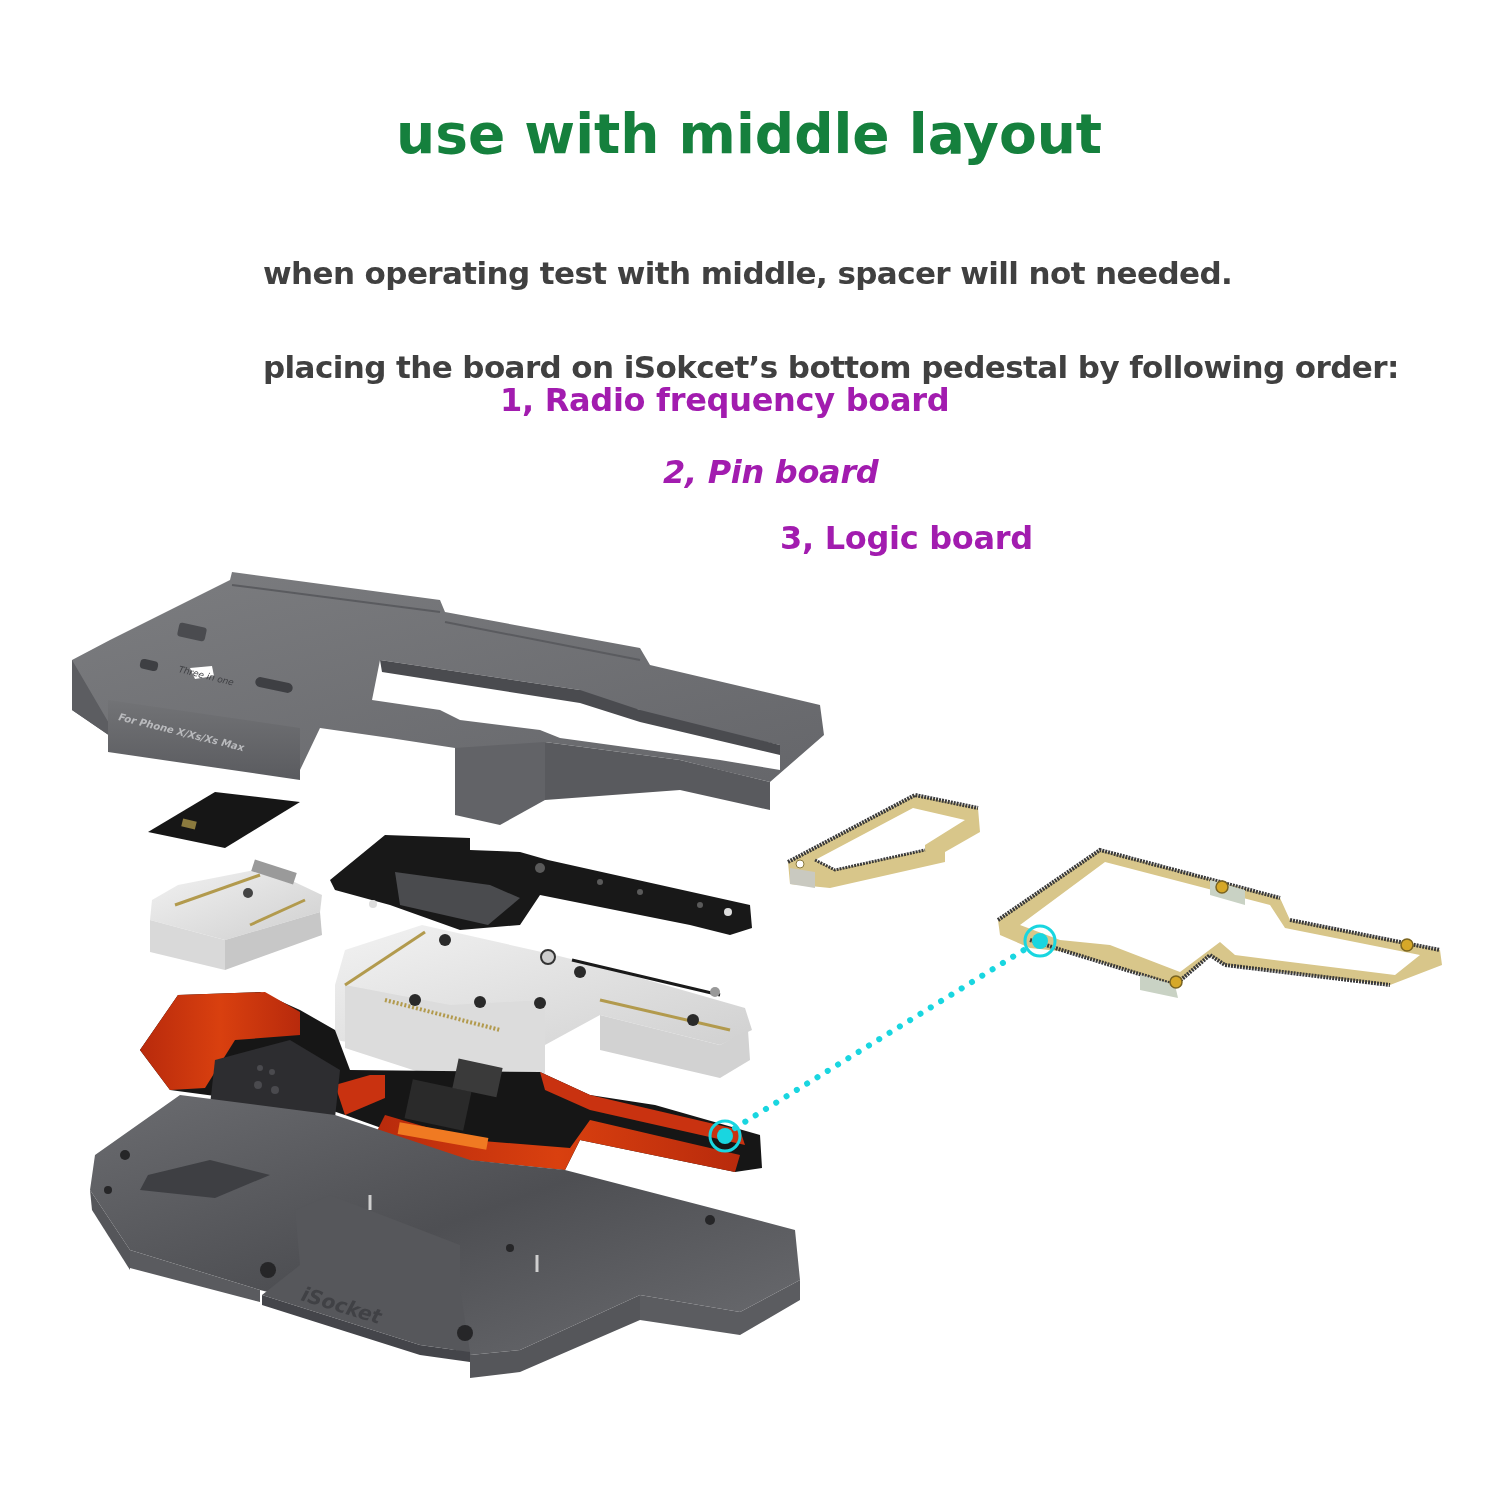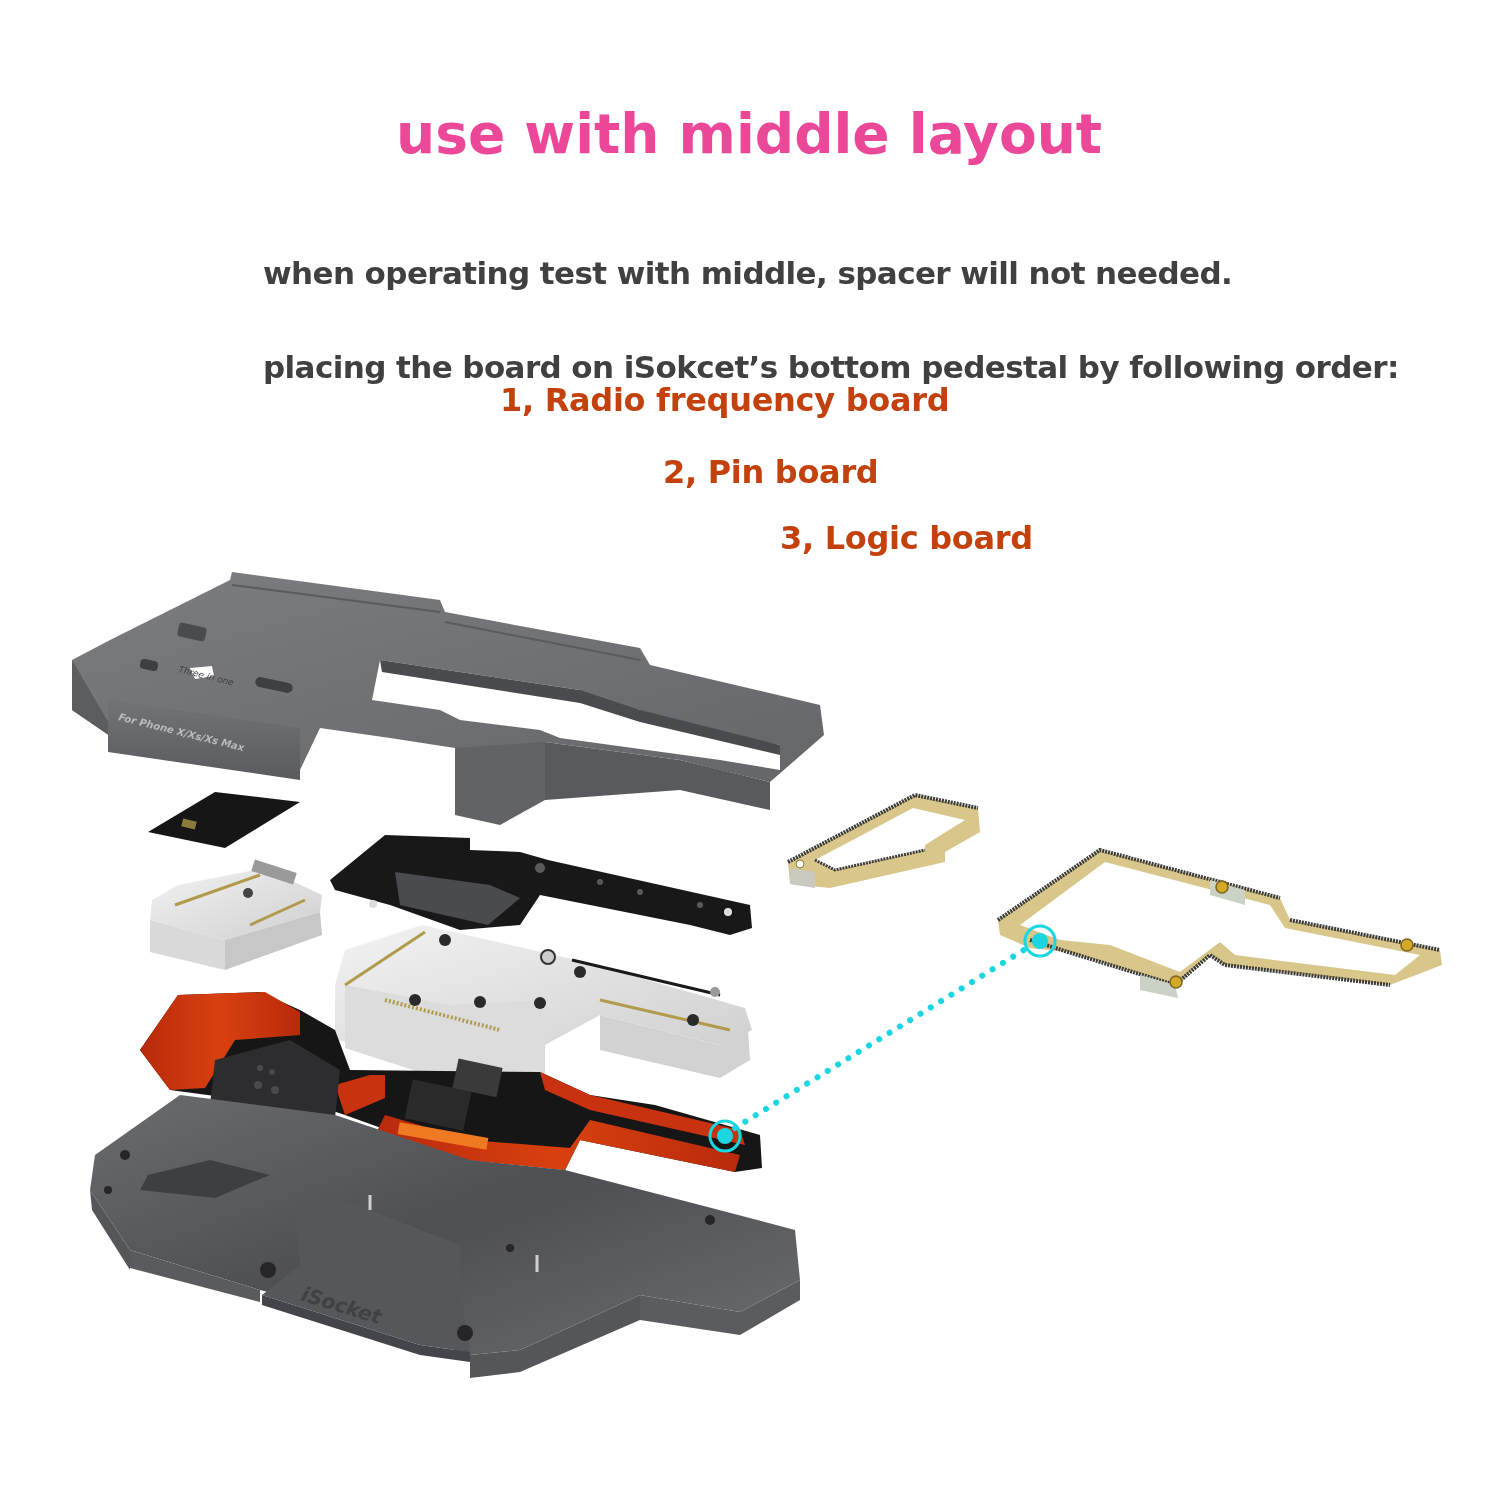--- a/index.html
+++ b/index.html
@@ -1,25 +1,25 @@
 <!DOCTYPE html>
 <html><head>
   <meta charset="utf-8">
   <style>
     html, body { margin:0; padding:0; background:#ffffff; }
     body { width:1500px; height:1500px; position:relative; overflow:hidden;
            font-family:"DejaVu Sans", "Liberation Sans", sans-serif; color:#5f5f5f; }
     .title { position:absolute; left:396px; top:102px; font-size:55px; font-weight:bold;
-             color:#ec4899; letter-spacing:0px; white-space:nowrap; }
+             color:#15803d; letter-spacing:0px; white-space:nowrap; }
     .line { position:absolute; font-size:31px; color:#404040; white-space:nowrap; font-weight:bold; }
     .line.l1 { left:263px; top:255px; letter-spacing:-0.6px; }
     .line.l2 { left:263px; top:320px; letter-spacing:-0.6px;margin-top:29px; }
-    .step { position:absolute; font-size:32px; color:#c2410c; white-space:nowrap; font-weight:bold; letter-spacing:-0.3px; }
+    .step { position:absolute; font-size:32px; color:#a21caf; white-space:nowrap; font-weight:bold; letter-spacing:-0.3px; }
     .step.s1 { left:500px; top:381px; }
-    .step.s2 { left:663px; top:453px; }
+    .step.s2 { left:663px; top:453px;font-style:italic; }
     .step.s3 { left:780px; top:519px; }
     svg.diagram { position:absolute; left:0; top:0; width:1500px; height:1500px; }
   </style>
 </head>
 <body>
 
 <div class="title">use with middle layout</div>
 <div class="line l1">when operating test with middle, spacer will not needed.</div>
 <div class="line l2">placing the board on iSokcet’s bottom pedestal by following order:</div>
 <div class="step s1">1, Radio frequency board</div>

